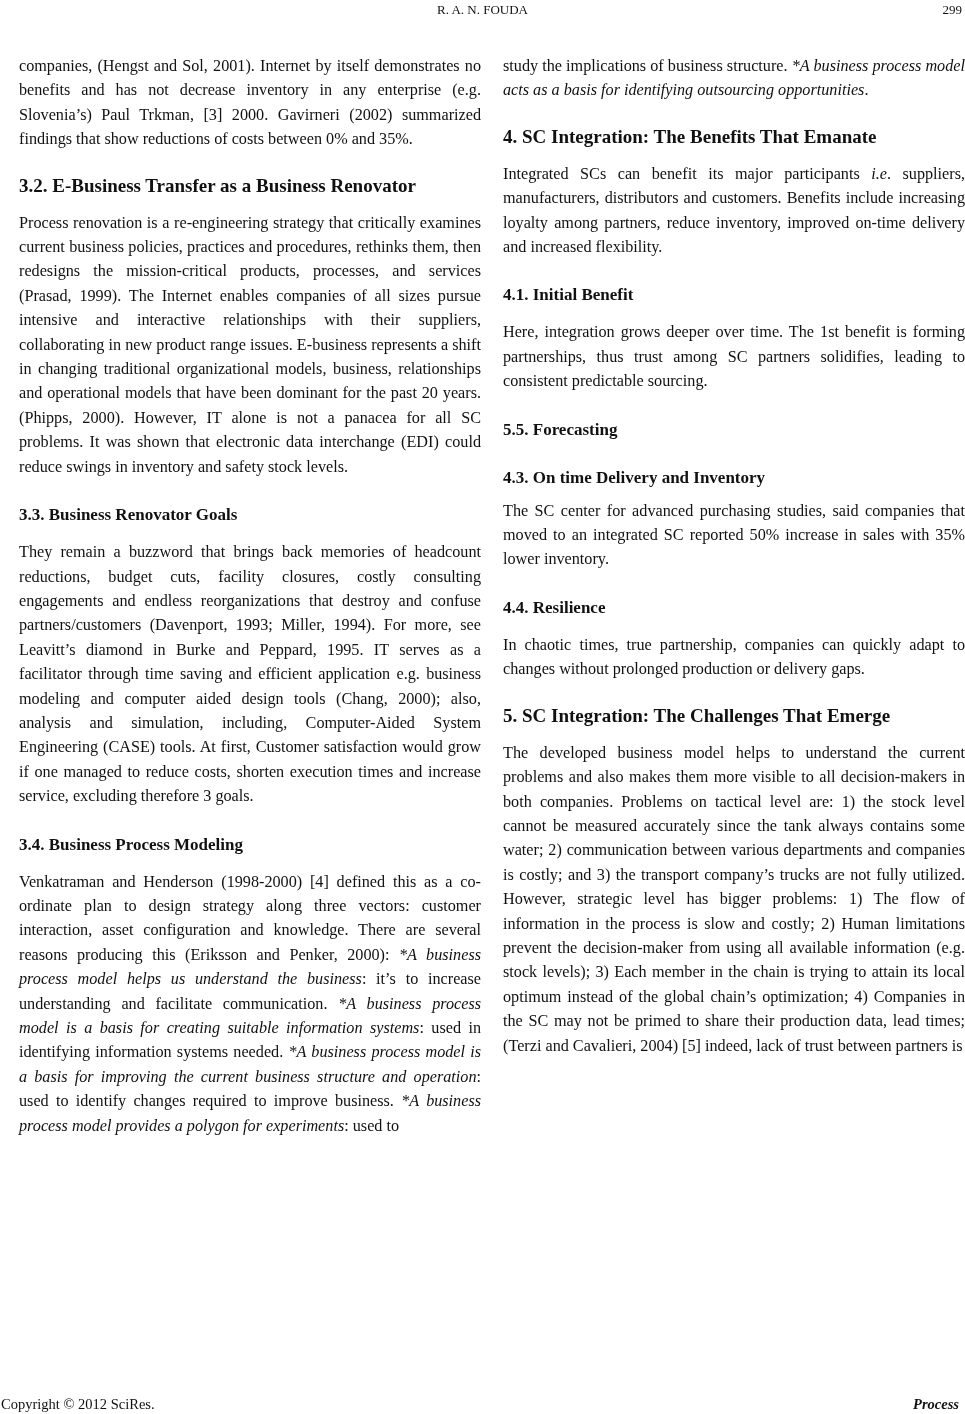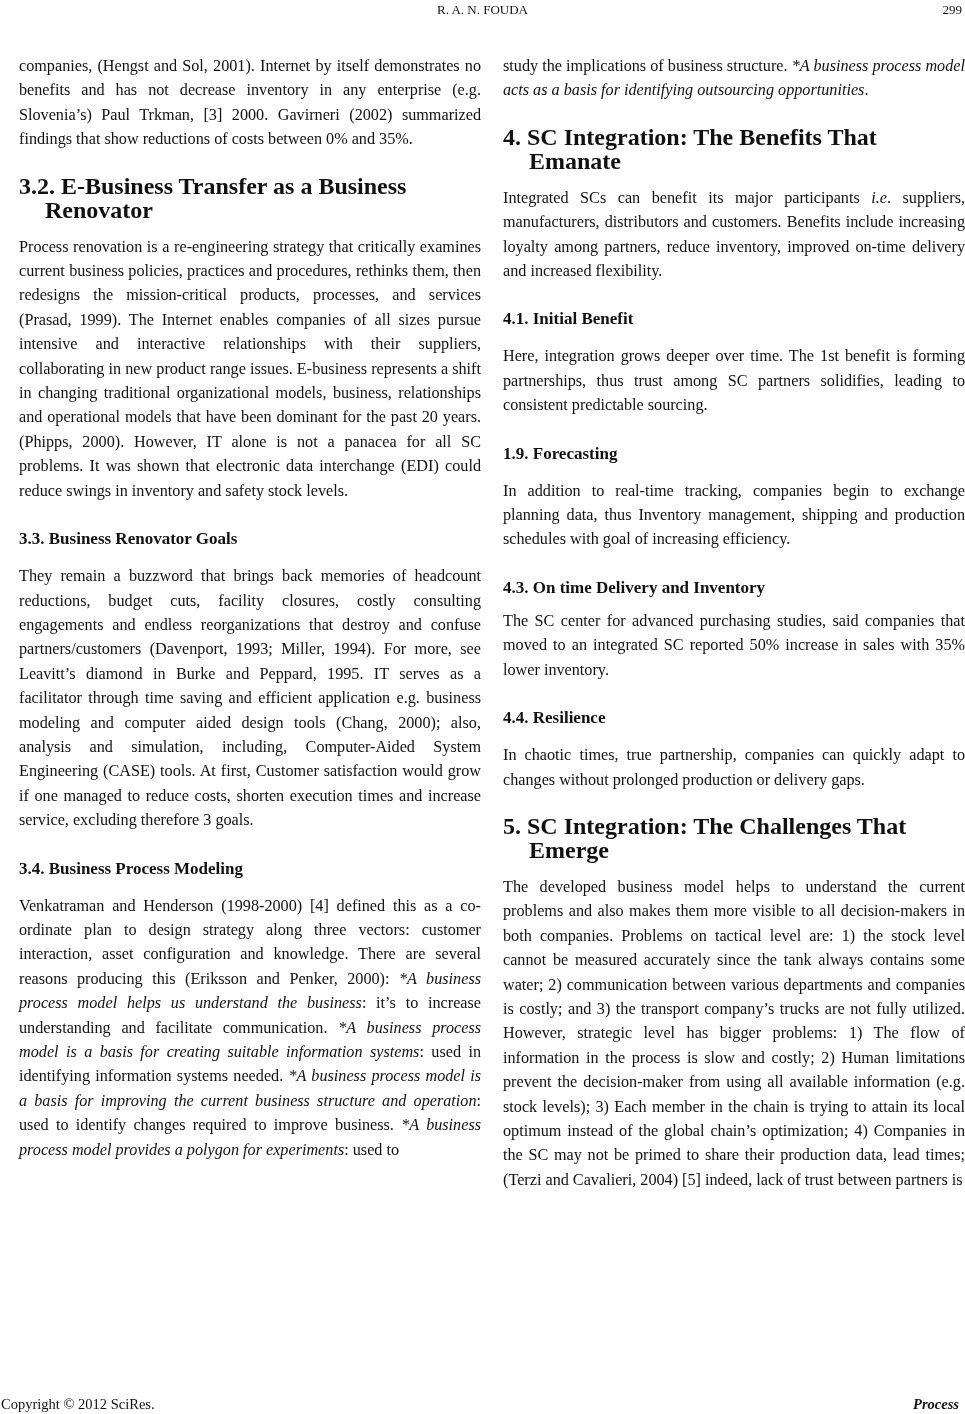--- a/index.html
+++ b/index.html
@@ -14,21 +14,21 @@
   .header .author { position: absolute; left: 0; width: 965px; top: 2px; text-align: center; letter-spacing: 0; }
   .header .pageno { position: absolute; right: 3px; top: 2px; }
   .col {
     position: absolute; top: 54px; width: 462px;
     font-size: 16.2px; line-height: 24.4px;
   }
   .col.left { left: 19px; }
   .col.right { left: 503px; }
   p { margin: 0; text-align: justify; hyphens: none; }
   .h2 {
-    font-weight: bold; font-size: 24px; line-height: 24px;
+    font-weight: bold; font-size: 19px; line-height: 24px;
     margin: 0; padding-left: 26px; text-indent: -26px;
   }
   .h3 {
     font-weight: bold; font-size: 17px; line-height: 24px; margin: 0;
   }
   em { font-style: italic; }
   .footer {
     position: absolute; left: 0; top: 1396px; width: 965px; font-size: 14.5px;
   }
   .footer .copy { position: absolute; left: 1px; top: 0; }
@@ -57,22 +57,21 @@
 
 <div class="col right">
   <p><span>study the implications of business structure. </span><em>*A business process model acts as a basis for identifying outsourcing opportunities</em><span>.</span></p>
 
   <div class="h2" style="margin-top:22px;">4. SC Integration: The Benefits That Emanate</div>
   <p style="margin-top:13px;"><span>Integrated SCs can benefit its major participants </span><em>i.e</em><span>. suppliers, manufacturers, distributors and customers. Benefits include increasing loyalty among partners, reduce inventory, improved on-time delivery and increased flexibility.</span></p>
 
   <div class="h3" style="margin-top:24px;">4.1. Initial Benefit</div>
   <p style="margin-top:13px;">Here, integration grows deeper over time. The 1st benefit is forming partnerships, thus trust among SC partners solidifies, leading to consistent predictable sourcing.</p>
 
-  <div class="h3" style="margin-top:24px;">1.9. Forecasting</div>
-  <p style="margin-top:13px;">In addition to real-time tracking, companies begin to exchange planning data, thus Inventory management, shipping and production schedules with goal of increasing efficiency.</p>
+  <div class="h3" style="margin-top:24px;">5.5. Forecasting</div>
 
   <div class="h3" style="margin-top:24px;">4.3. On time Delivery and Inventory</div>
   <p style="margin-top:9px;">The SC center for advanced purchasing studies, said companies that moved to an integrated SC reported 50% increase in sales with 35% lower inventory.</p>
 
   <div class="h3" style="margin-top:24px;">4.4. Resilience</div>
   <p style="margin-top:13px;">In chaotic times, true partnership, companies can quickly adapt to changes without prolonged production or delivery gaps.</p>
 
   <div class="h2" style="margin-top:22px;">5. SC Integration: The Challenges That Emerge</div>
   <p style="margin-top:13px;">The developed business model helps to understand the current problems and also makes them more visible to all decision-makers in both companies. Problems on tactical level are: 1) the stock level cannot be measured accurately since the tank always contains some water; 2) communication between various departments and companies is costly; and 3) the transport company’s trucks are not fully utilized. However, strategic level has bigger problems: 1) The flow of information in the process is slow and costly; 2) Human limitations prevent the decision-maker from using all available information (e.g. stock levels); 3) Each member in the chain is trying to attain its local optimum instead of the global chain’s optimization; 4) Companies in the SC may not be primed to share their production data, lead times; (Terzi and Cavalieri, 2004) [5] indeed, lack of trust between partners is</p>
 </div>

